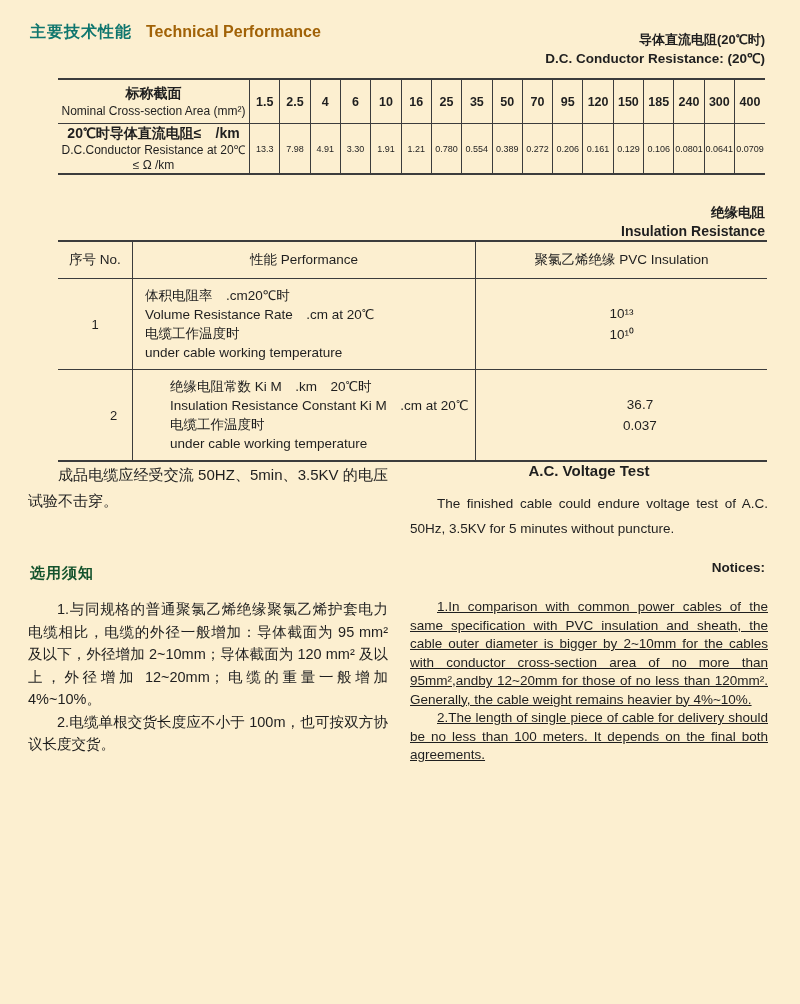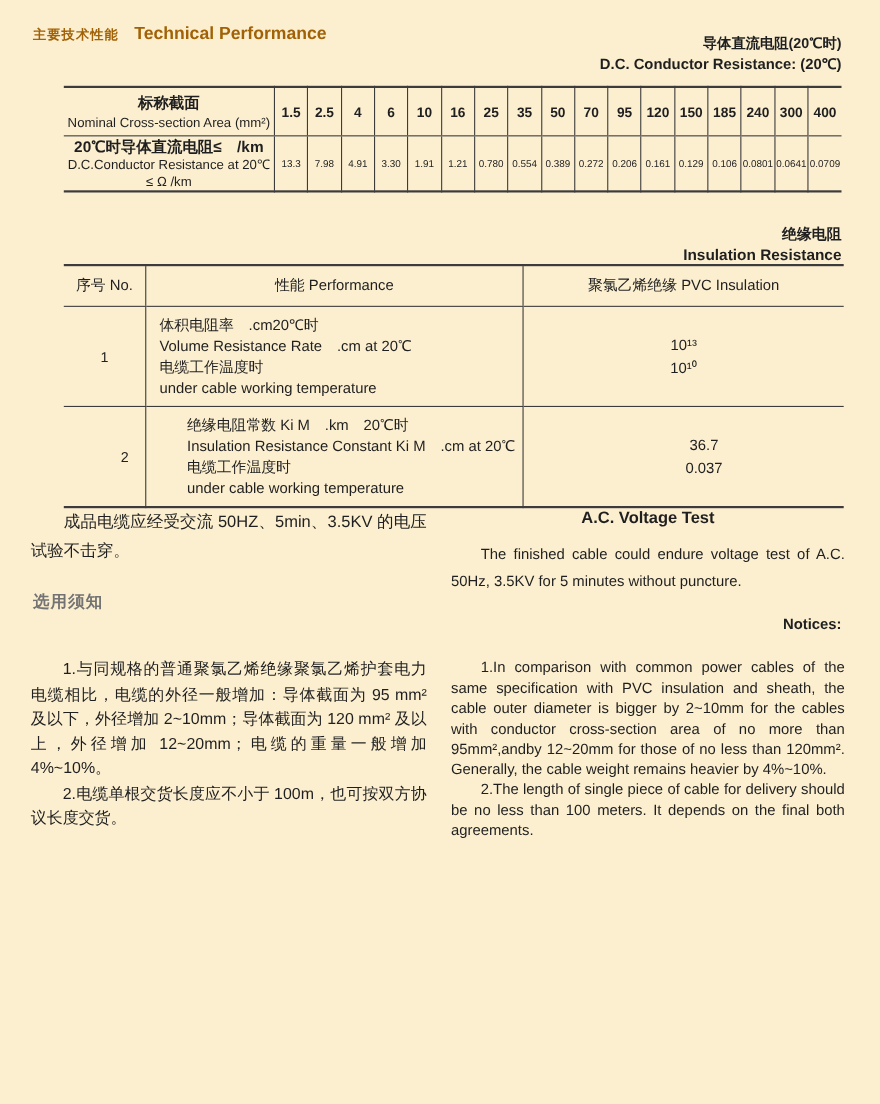--- a/index.html
+++ b/index.html
@@ -6,21 +6,21 @@
   .page{
     position:relative;
     width:800px;height:1004px;
     background:#fcefd0;
     font-family:"Liberation Sans", sans-serif;
     color:#1f1f1f;
     overflow:hidden;
   }
   
   .hdr{position:absolute;left:30px;top:22px;display:flex;gap:14px;align-items:baseline;}
-  .t-zh{font-size:12px;font-weight:bold;color:#a16207;letter-spacing:1px;font-family:Liberation Serif, serif;}
+  .t-zh{font-size:16px;font-weight:bold;color:#0f766e;letter-spacing:1px;font-family:Liberation Serif, serif;}
   .t-en{font-size:16px;font-weight:bold;color:#a16207;}
   .dc-head{position:absolute;right:35px;top:30px;text-align:right;line-height:19px;}
   .dc-head .zh{font-size:13px;font-weight:bold;}
   .dc-head .en{font-size:13.5px;font-weight:bold;}
   
   table{border-collapse:collapse;}
   .t1{
     position:absolute;left:58px;top:78px;width:707px;
     border-top:2px solid #3c3c3c;border-bottom:2px solid #3c3c3c;
     table-layout:fixed;
@@ -57,26 +57,26 @@
   .t2 .pvc div{font-size:13.5px;line-height:21px;}
   
   .col-l{position:absolute;left:28px;width:360px;}
   .col-r{position:absolute;left:410px;width:358px;}
   .vt{top:462px;}
   .vt-h{font-size:14.5px;font-weight:bold;text-align:center;margin-bottom:12px;letter-spacing:1px;}
   .vt-h-en{font-size:15px;font-weight:bold;text-align:center;margin-bottom:12px;}
   .vt-body-zh{font-size:15px;line-height:26px;text-indent:2em;text-align:justify;}
   .vt-body-en{font-size:13.5px;line-height:25px;text-indent:2em;text-align:justify;}
   
-  .nt-h-zh{position:absolute;left:30px;top:538px;font-size:15px;font-weight:bold;color:#737373;letter-spacing:1px;}
+  .nt-h-zh{position:absolute;left:30px;top:564px;font-size:15px;font-weight:bold;color:#14532d;letter-spacing:1px;}
   .nt-h-en{position:absolute;right:35px;top:560px;font-size:13.5px;font-weight:bold;}
   .nt-l{top:598px;}
   .nt-r{top:598px;}
   .nt-l p{margin:0;font-size:14.5px;line-height:22.5px;text-indent:2em;text-align:justify;}
-  .nt-r p{margin:0;font-size:13.5px;line-height:18.5px;text-indent:2em;text-align:justify;}
+  .nt-r p{margin:0;font-size:13.5px;line-height:18.5px;text-indent:2em;text-align:justify;text-decoration:underline;}
 </style>
 </head>
 <body>
 
 <div class="page">
 
   <div class="hdr">
     <span class="t-zh">主要技术性能</span>
     <span class="t-en">Technical Performance</span>
   </div>

